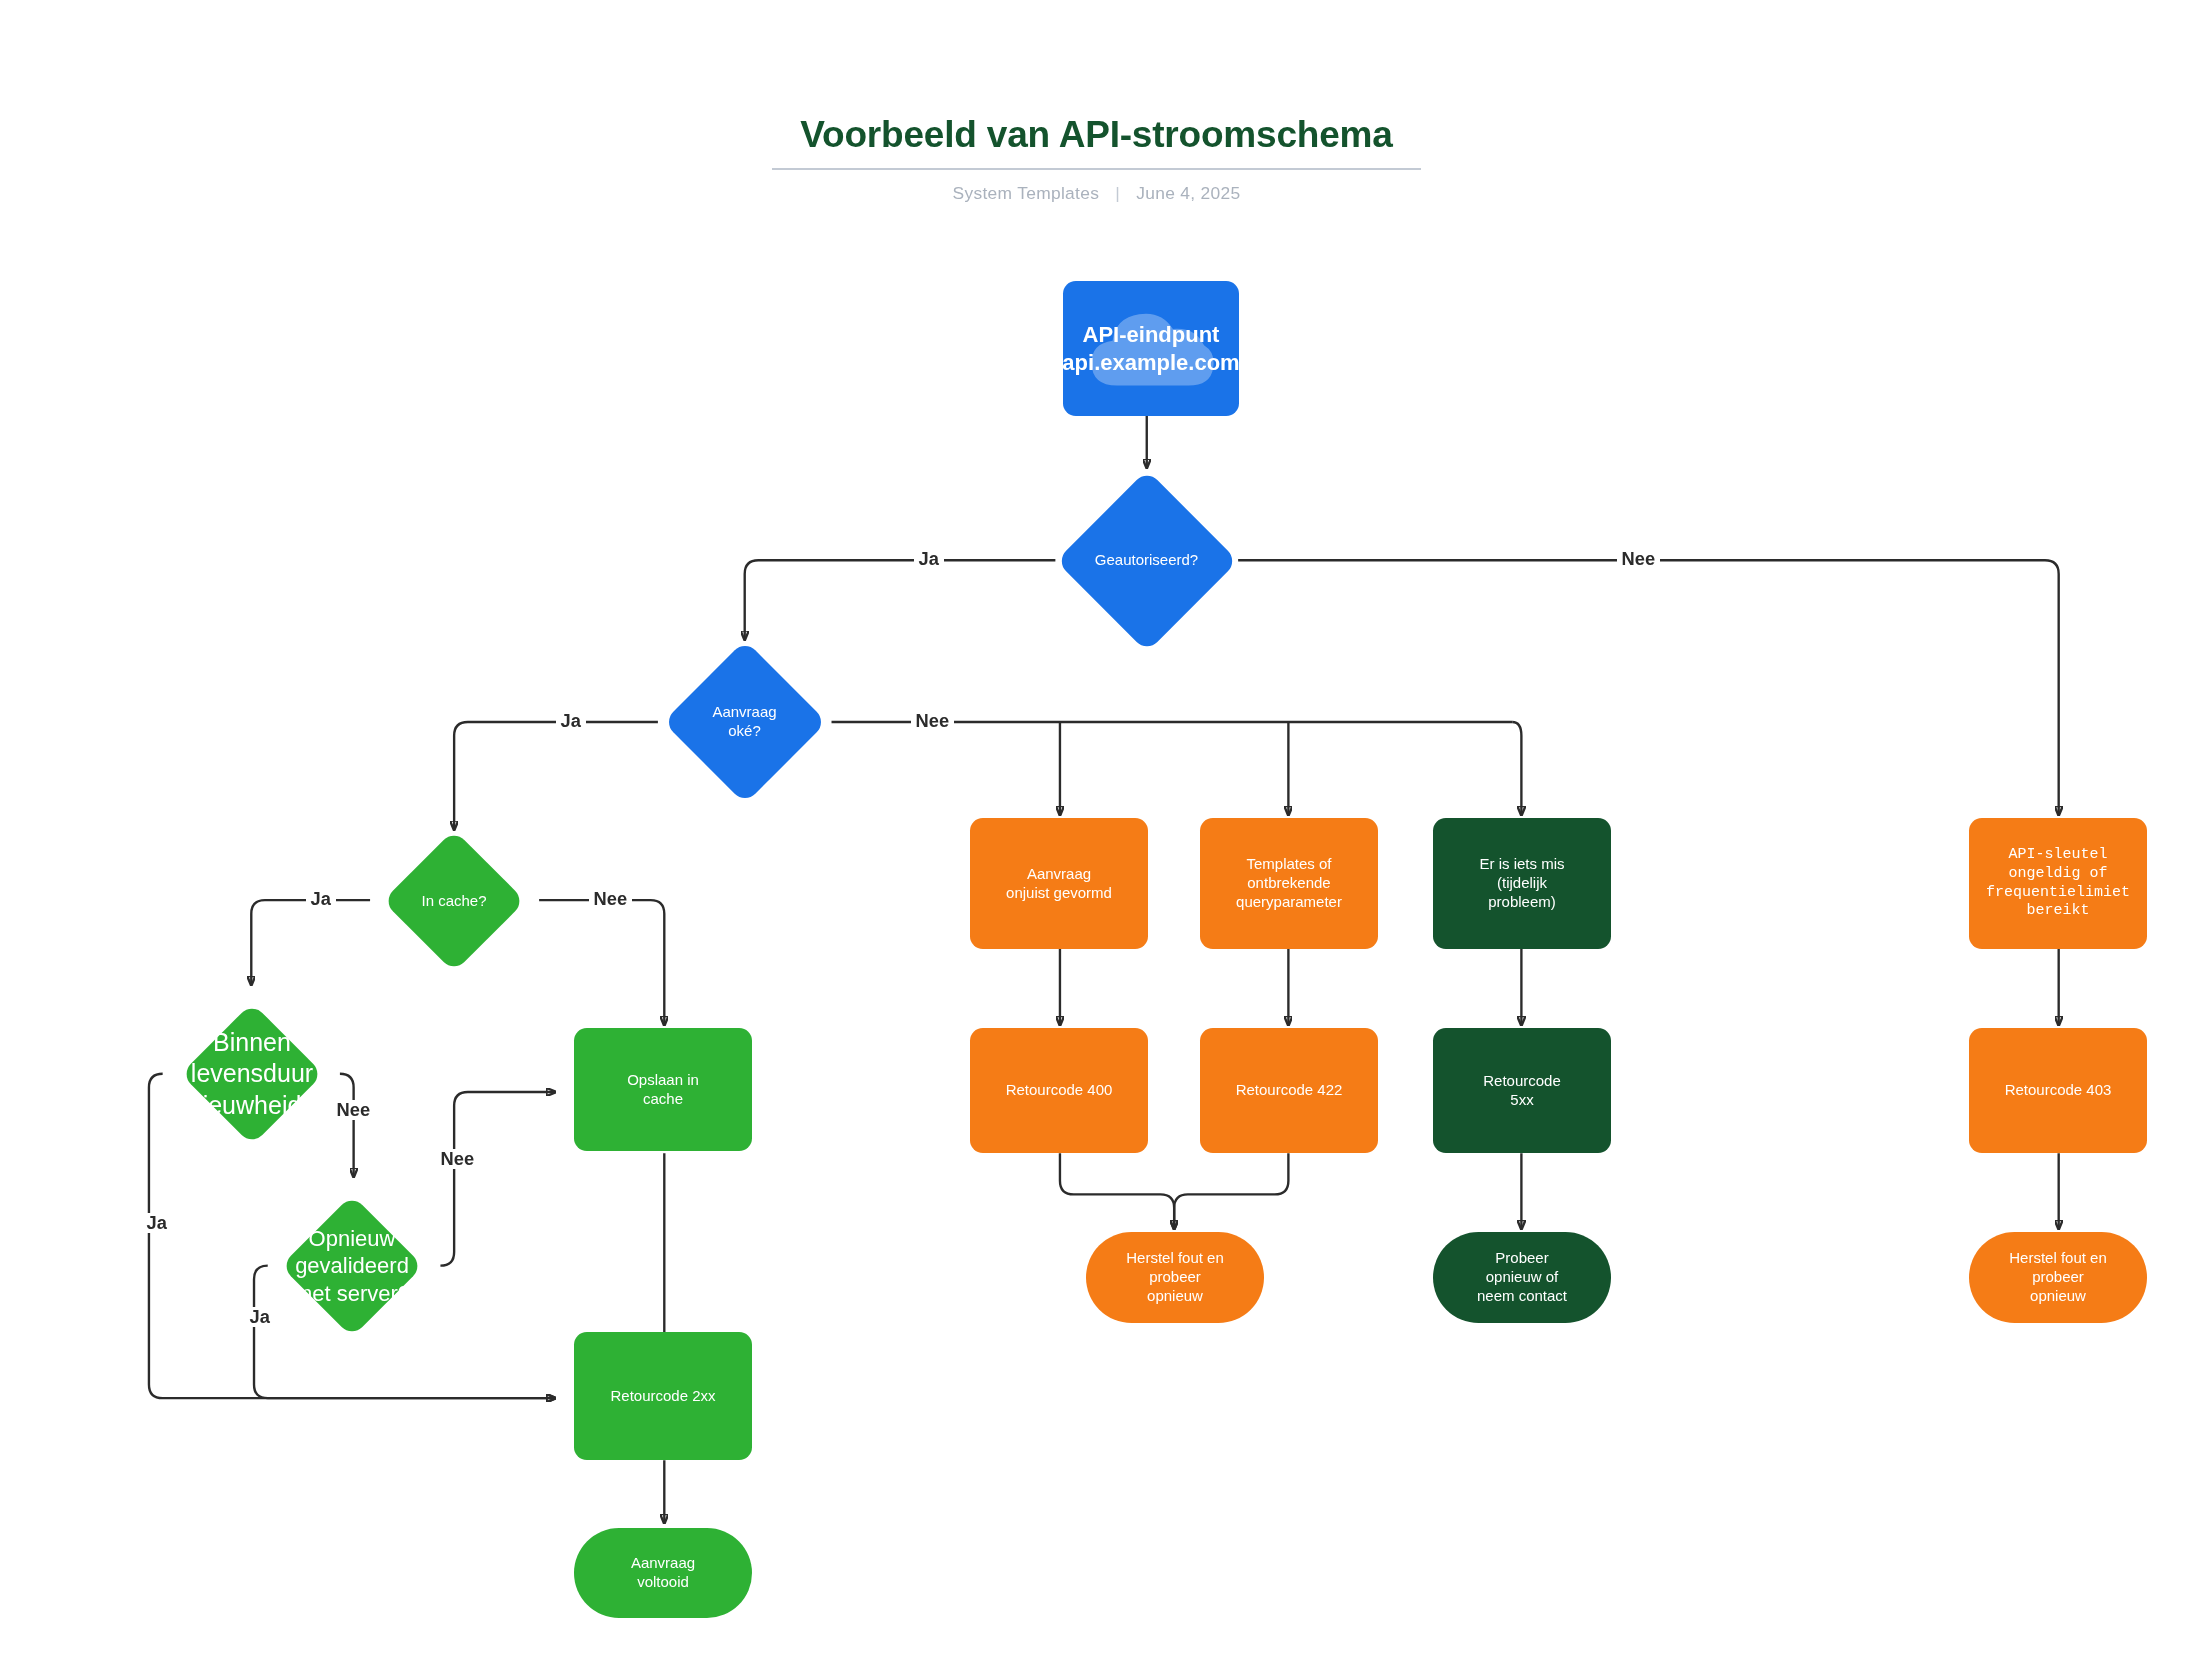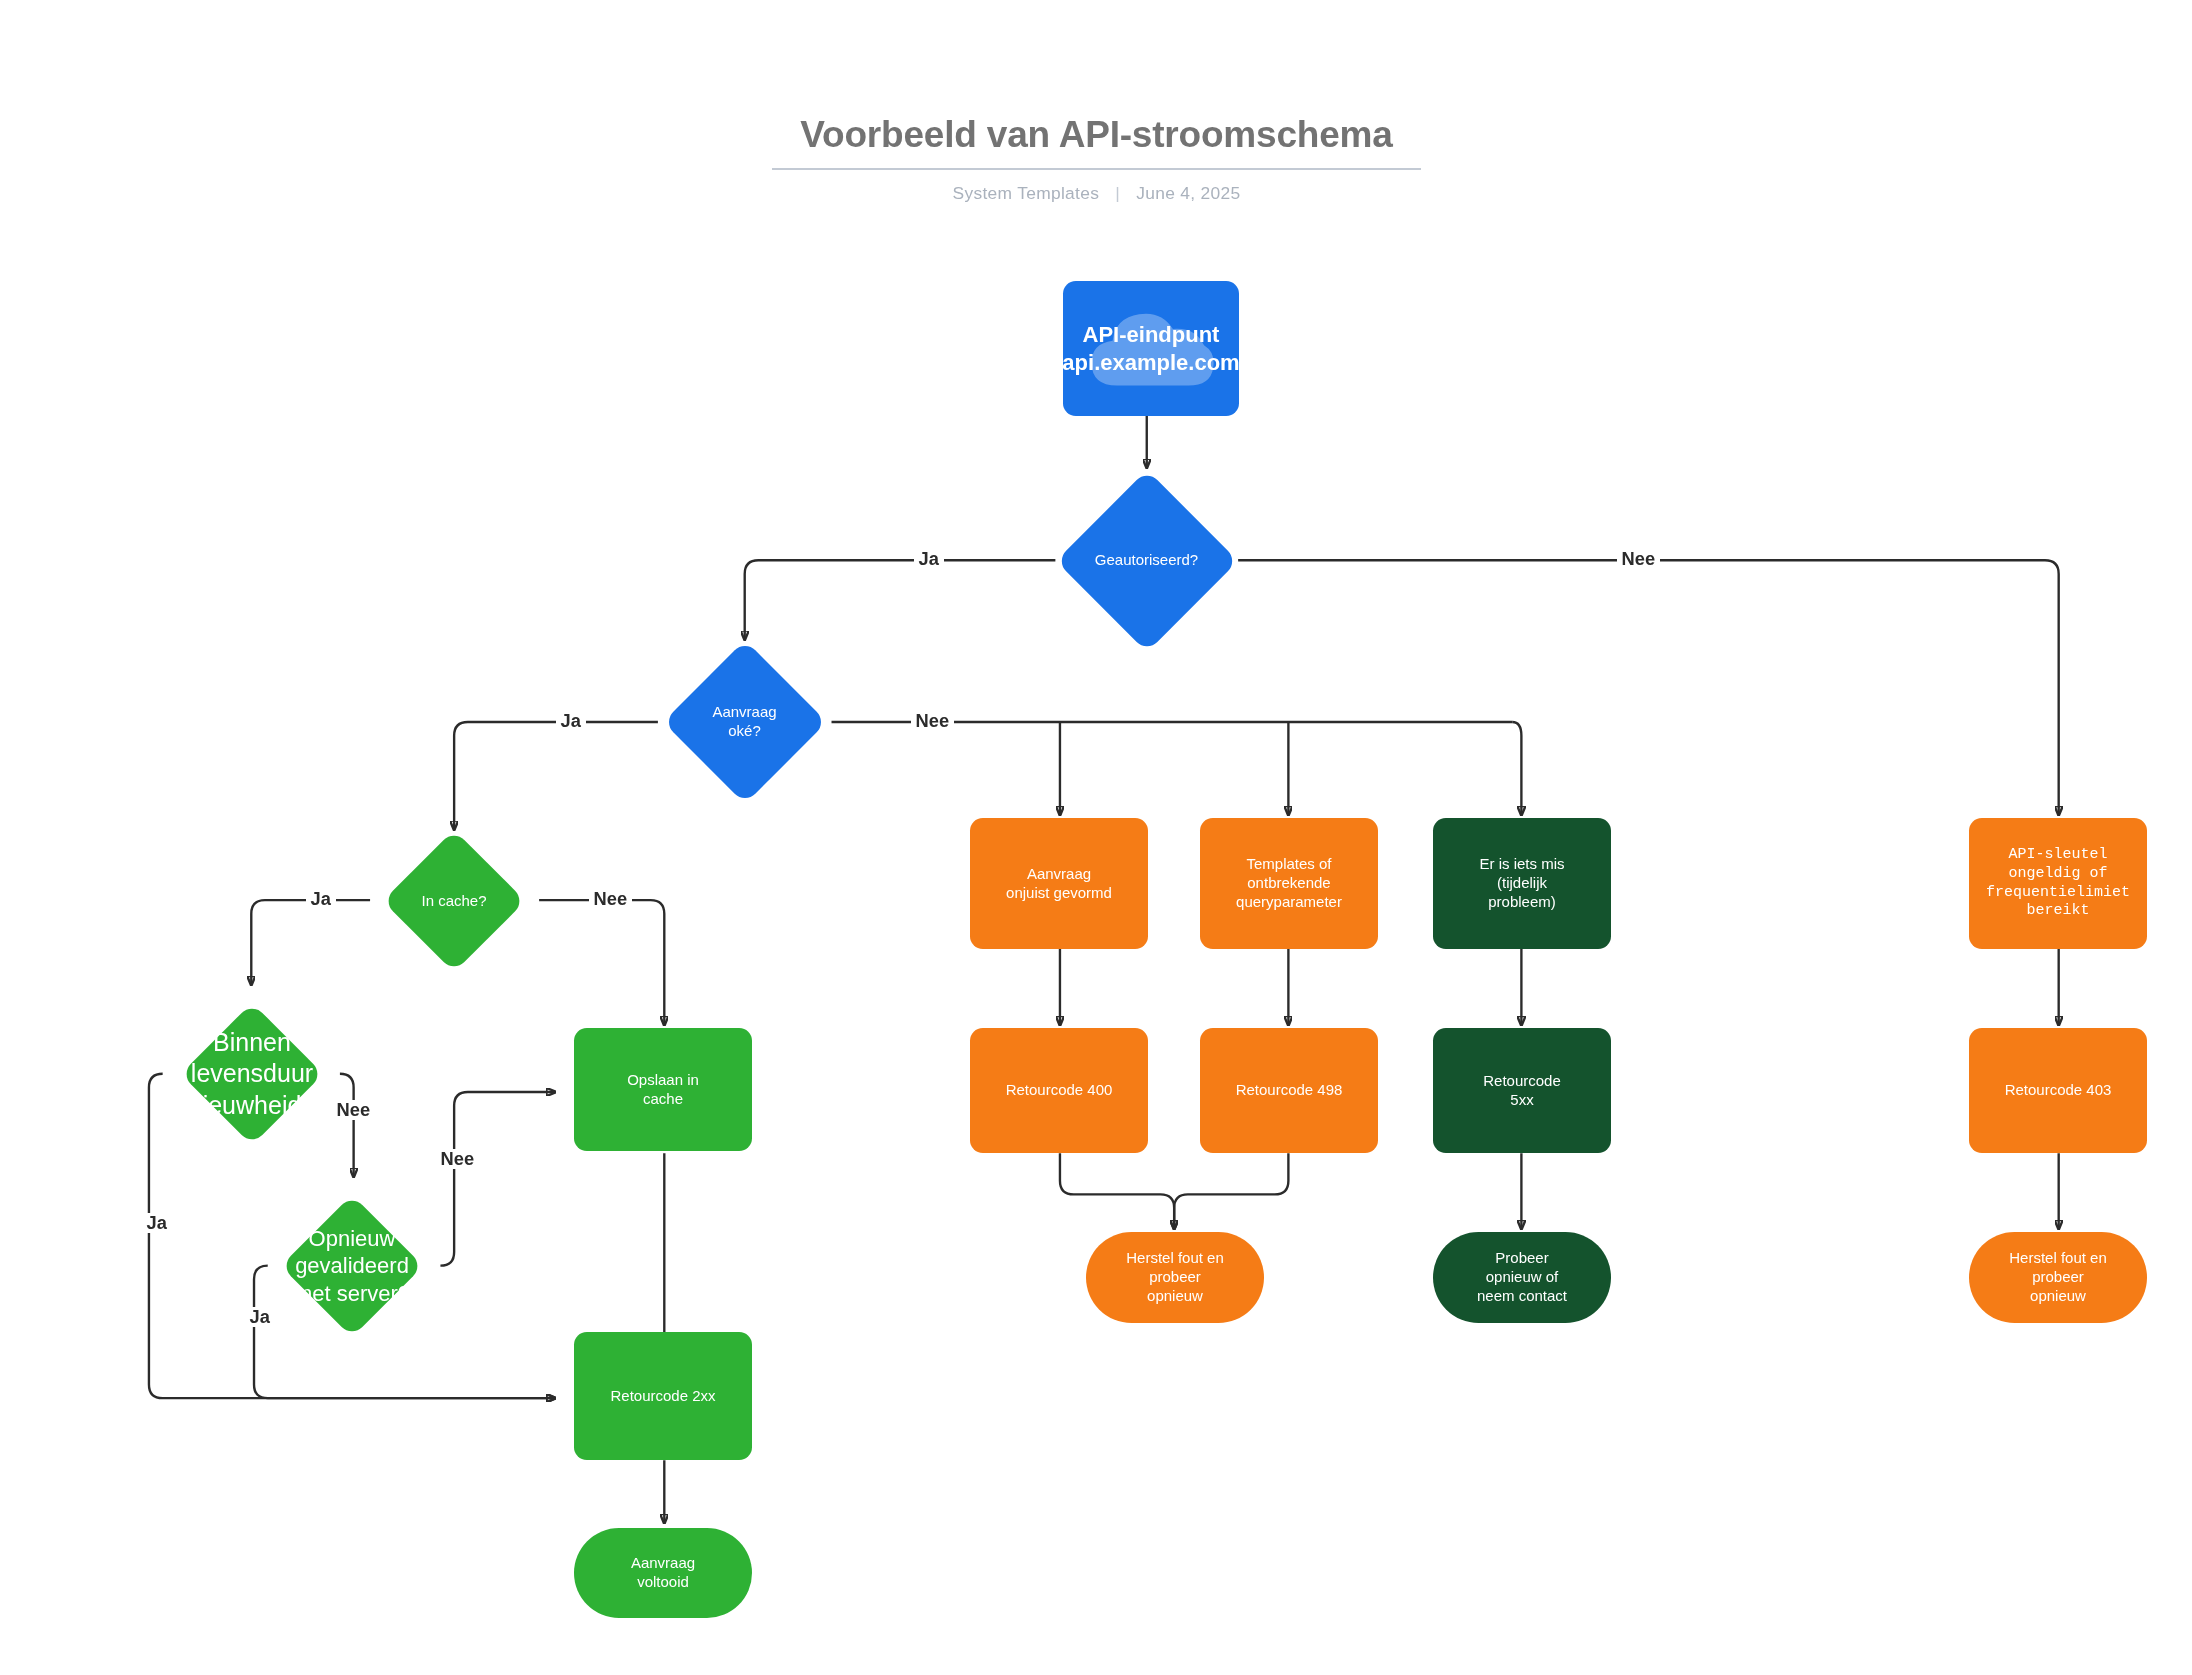--- a/index.html
+++ b/index.html
@@ -19,21 +19,21 @@
   
   #header {
     position: absolute;
     left: 0; top: 115px;
     width: 2193px;
     text-align: center;
   }
   #doc-title {
     font-size: 37px;
     font-weight: bold;
-    color: #737373;
+    color: #14532d;
     letter-spacing: -0.2px;
     line-height: 1.1;
     margin: 0;
   }
   #title-rule {
     width: 649px;
     height: 1.8px;
     background: #c3cad4;
     margin: 12.8px auto 0 auto;
   }
@@ -242,21 +242,21 @@
     <span class="txt">Retourcode 400</span>
   </div>
 
   <div class="node rect fill-orange" style="left:1200px; top:818px; width:178px; height:131px;">
     <span class="txt">Templates of
 ontbrekende
 queryparameter</span>
   </div>
 
   <div class="node rect fill-orange" style="left:1200px; top:1028px; width:178px; height:125px;">
-    <span class="txt">Retourcode 498</span>
+    <span class="txt">Retourcode 422</span>
   </div>
 
   <div class="node pill fill-orange" style="left:1086px; top:1232px; width:178px; height:91px;">
     <span class="txt">Herstel fout en
 probeer
 opnieuw</span>
   </div>
 
   <div class="node rect fill-red" style="left:1433px; top:818px; width:178px; height:131px;">
     <span class="txt">Er is iets mis

